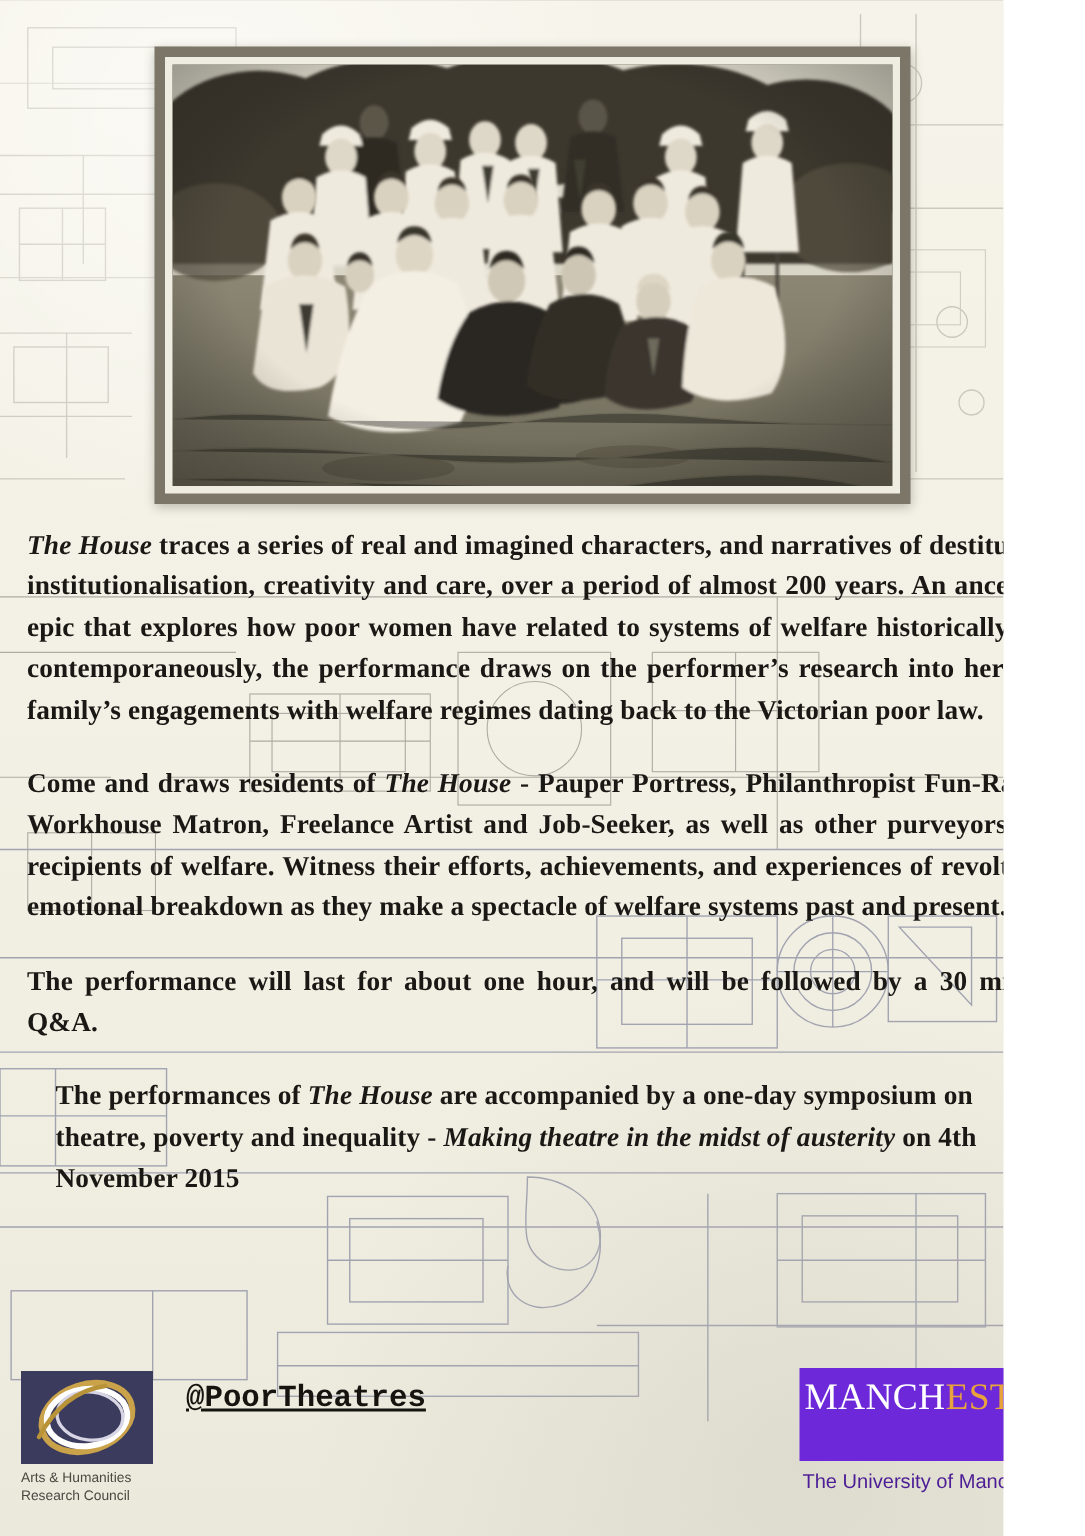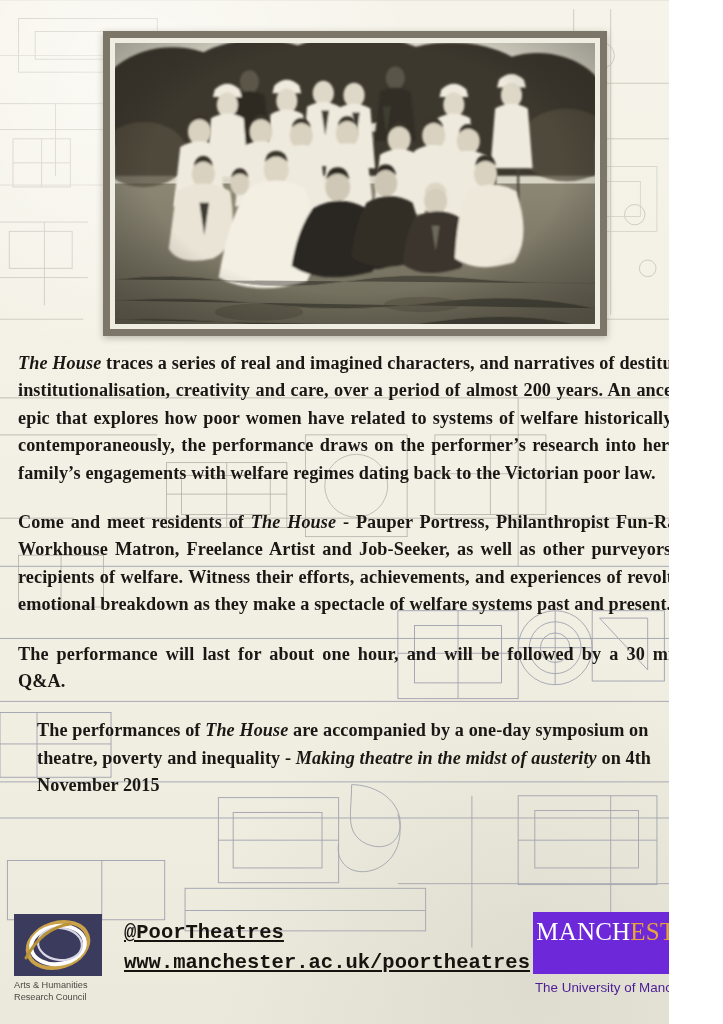--- a/index.html
+++ b/index.html
@@ -413,21 +413,21 @@
           <rect width="500" height="300" fill="url(#vig)"></rect>
         </svg>
       </div>
     </div>
   </div>
 
   <div class="copy">
 
     <p class="para"><i>The House </i><span>traces a series of real and imagined characters, and narratives of destitution, institutionalisation, creativity and care, over a period of almost 200 years. An ancestral epic that explores how poor women have related to systems of welfare historically and contemporaneously, the performance draws on the performer’s research into her own family’s engagements with welfare regimes dating back to the Victorian poor law.</span></p>
 
-    <p class="para"><span>Come and meet residents of </span><i>The House</i><span> - Pauper Portress, Philanthropist Fun-Raiser, Workhouse Matron, Freelance Artist and Job-Seeker, as well as other purveyors and recipients of welfare. Witness their efforts, achievements, and experiences of revolt and emotional breakdown as they make a spectacle of welfare systems past and present.</span></p>
+    <p class="para"><span>Come and draws residents of </span><i>The House</i><span> - Pauper Portress, Philanthropist Fun-Raiser, Workhouse Matron, Freelance Artist and Job-Seeker, as well as other purveyors and recipients of welfare. Witness their efforts, achievements, and experiences of revolt and emotional breakdown as they make a spectacle of welfare systems past and present.</span></p>
 
     <p class="para"><span>The performance will last for about one hour, and will be followed by a 30 minute Q&amp;A.</span></p>
 
     <p class="para last"><span>The performances of </span><i>The House</i><span> are accompanied by a one-day symposium on theatre, poverty and inequality - </span><i>Making theatre in the midst of austerity</i><span> on 4th November 2015</span></p>
   </div>
 
   <div class="footer">
 
     <div class="ahrc">
       <div class="ahrc-mark">
@@ -442,21 +442,20 @@
         </svg>
       </div>
       <div class="ahrc-caption">
         <div>Arts &amp; Humanities</div>
         <div>Research Council</div>
       </div>
     </div>
 
     <div class="links">
       <a class="link-line" href="#">@PoorTheatres</a>
-      <a class="link-line" href="#">www.manchester.ac.uk/poortheatres</a>
     </div>
 
     <div class="uom">
       <div class="uom-block">
         <div class="uom-word"><span>MANCH</span><span class="gold">ES</span><span class="gold">T</span><span>ER</span></div>
         <div class="uom-year">1824</div>
       </div>
       <div class="uom-caption">The University of Manchester</div>
     </div>
 

